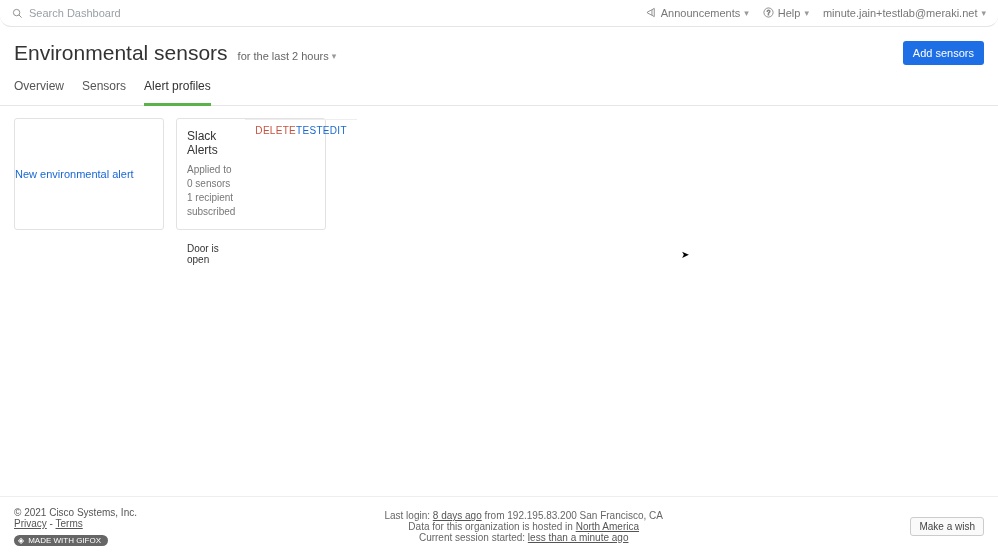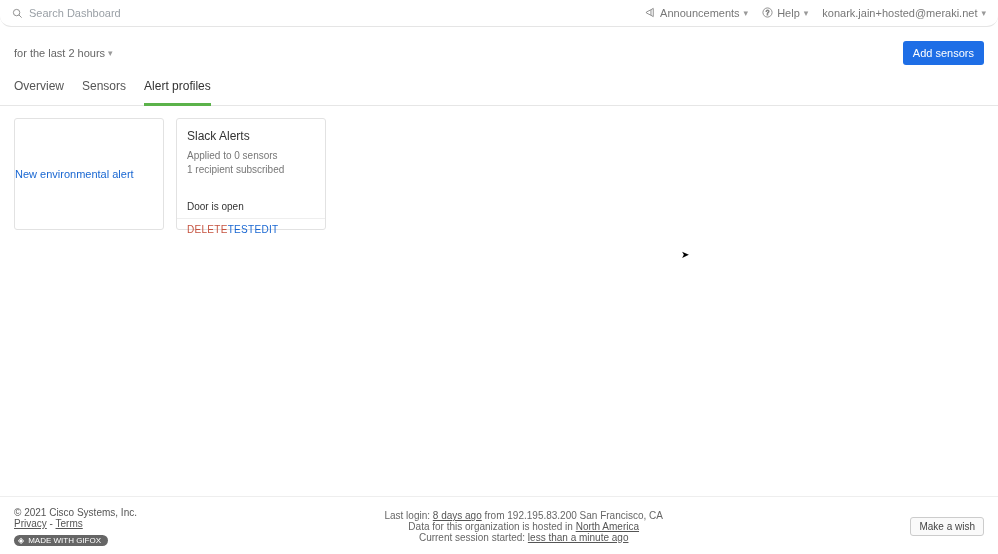--- a/index.html
+++ b/index.html
@@ -61,21 +61,21 @@
     border:1px solid #e2e2e2; border-radius:3px;
     background:#fff;
     position:relative;
   }
   .card.new-alert {
     display:flex; align-items:center; justify-content:flex-start;
   }
   .card.new-alert a { color:#1967d2; font-size:11px; text-decoration:none; }
   .card.profile {
     width:150px; height:112px;
-    display:flex; flex-direction:column;
+    display:flex; flex-direction:row;
   }
   .card.profile .card-body {
     padding:10px 10px 6px 10px; flex:1;
   }
   .card.profile h4 { font-size:12px; font-weight:500; color:#333; margin-bottom:6px; }
   .card.profile .meta { font-size:10px; color:#777; line-height:1.4; }
   .card.profile .cond { font-size:10px; color:#333; margin-top:24px; }
   .card.profile .actions {
     border-top:1px solid #eee;
     display:flex; justify-content:flex-start;
@@ -140,28 +140,29 @@
       <span>
         <svg width="11" height="11" viewBox="0 0 24 24" fill="none" stroke="#888" stroke-width="2">
             <circle cx="12" cy="12" r="10"></circle>
             <text x="12" y="17" text-anchor="middle" font-size="14" fill="#888">?</text>
           </svg>
       </span>
       <span>Help</span>
       <span class="caret">▾</span>
     </span>
     <span class="topbar-item">
-      <span>konark.jain+hosted@meraki.net</span>
+      <span>minute.jain+testlab@meraki.net</span>
       <span class="caret">▾</span>
     </span>
   </div>
 </div>
 
 <div class="header-row">
   <div class="title-wrap">
+    <h1 class="page-title">Environmental sensors</h1>
     <span class="time-range">
       <span>for the last 2 hours</span>
       <span class="caret">▾</span>
     </span>
   </div>
   <button class="add-btn">Add sensors</button>
 </div>
 
 <div class="tabs">
   <div class="tab">Overview</div>

